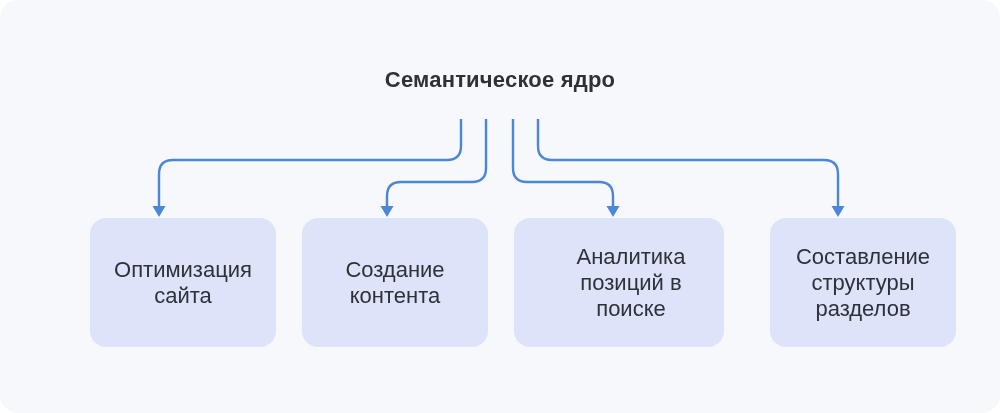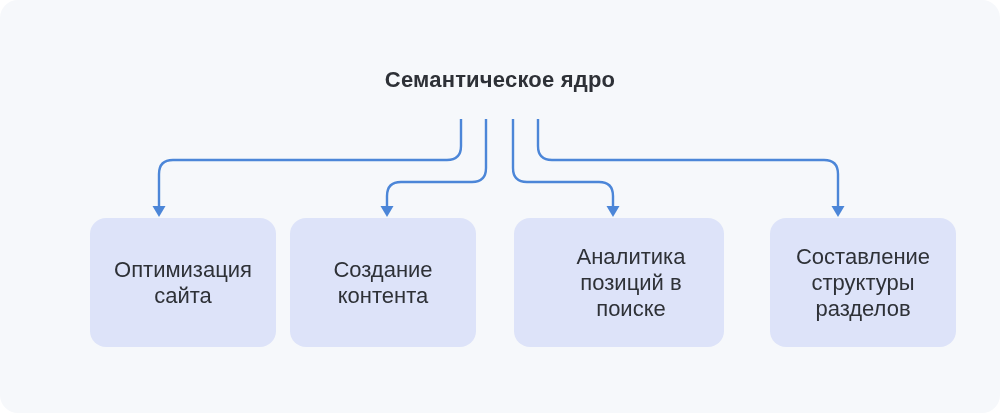--- a/index.html
+++ b/index.html
@@ -62,21 +62,21 @@
   }
   .node-label {
     white-space: pre-line;
     text-align: center;
     font-size: 22px;
     line-height: 26px;
     font-weight: 400;
     color: var(--node-text, #2e3137);
   }
   .node-1 { left: 90px; }
-  .node-2 { left: 290px; }
+  .node-2 { left: 302px; }
   .node-3 { left: 514px; padding-left: 24px; }
   .node-4 { left: 726px; margin-left: 44px; }
 </style>
 </head>
 <body>
 
 <div class="canvas">
 
   <div class="diagram-title">Семантическое ядро</div>
 

